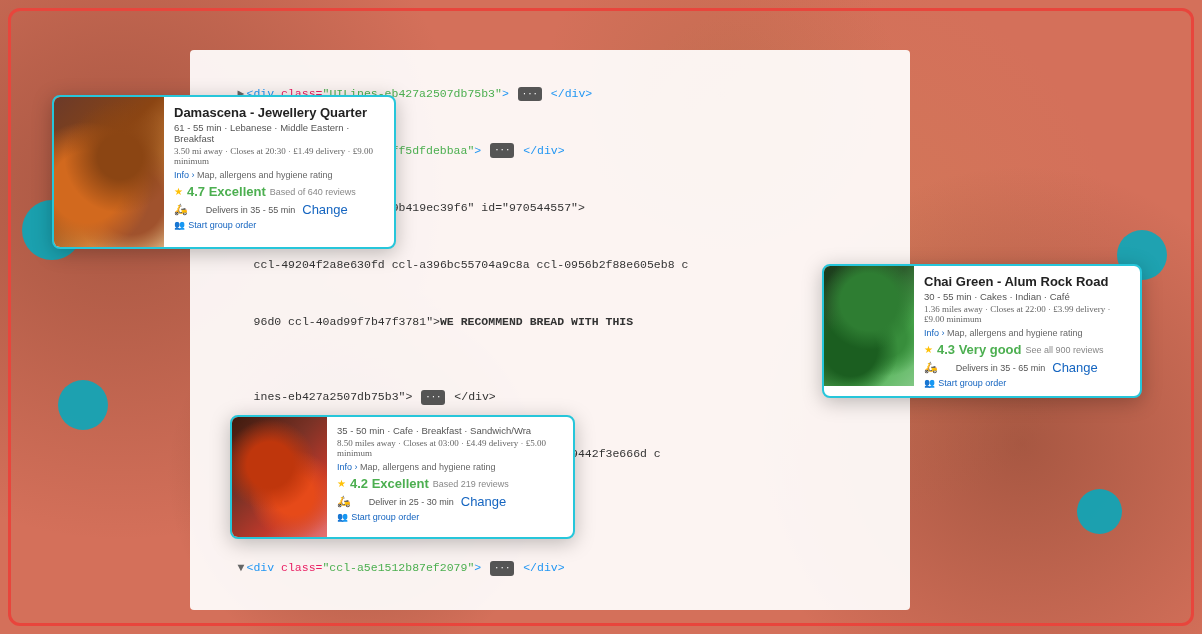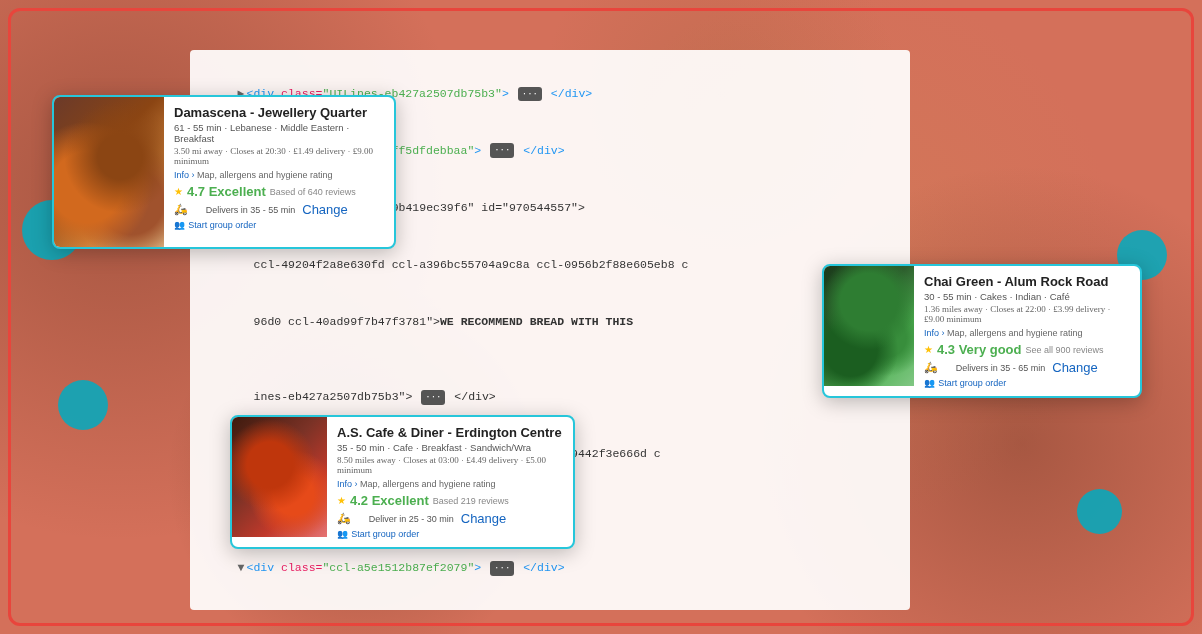--- a/index.html
+++ b/index.html
@@ -413,21 +413,20 @@
     </div>
   </div>
 </div>
 
 <div class="restaurant-card card-ascafe">
   <div class="card-inner">
     <div class="card-image">
       <div class="food-img img-ascafe"></div>
     </div>
     <div class="card-body">
-      <div class="card-title">A.S. Cafe &amp; Diner - Erdington Centre</div>
       <div class="card-subtitle">35 - 50 min · Cafe · Breakfast · Sandwich/Wra</div>
       <div class="card-meta">8.50 miles away · Closes at 03:00 · £4.49 delivery · £5.00 minimum</div>
       <a class="card-info-link">
         <span>Info</span> ›
         <span style="color:#666;font-size:9px">Map, allergens and hygiene rating</span>
       </a>
       <div class="card-rating">
         <span class="star-icon">★</span>
         <span class="rating-text">4.2 Excellent</span>
         <span class="rating-count">Based 219 reviews</span>

